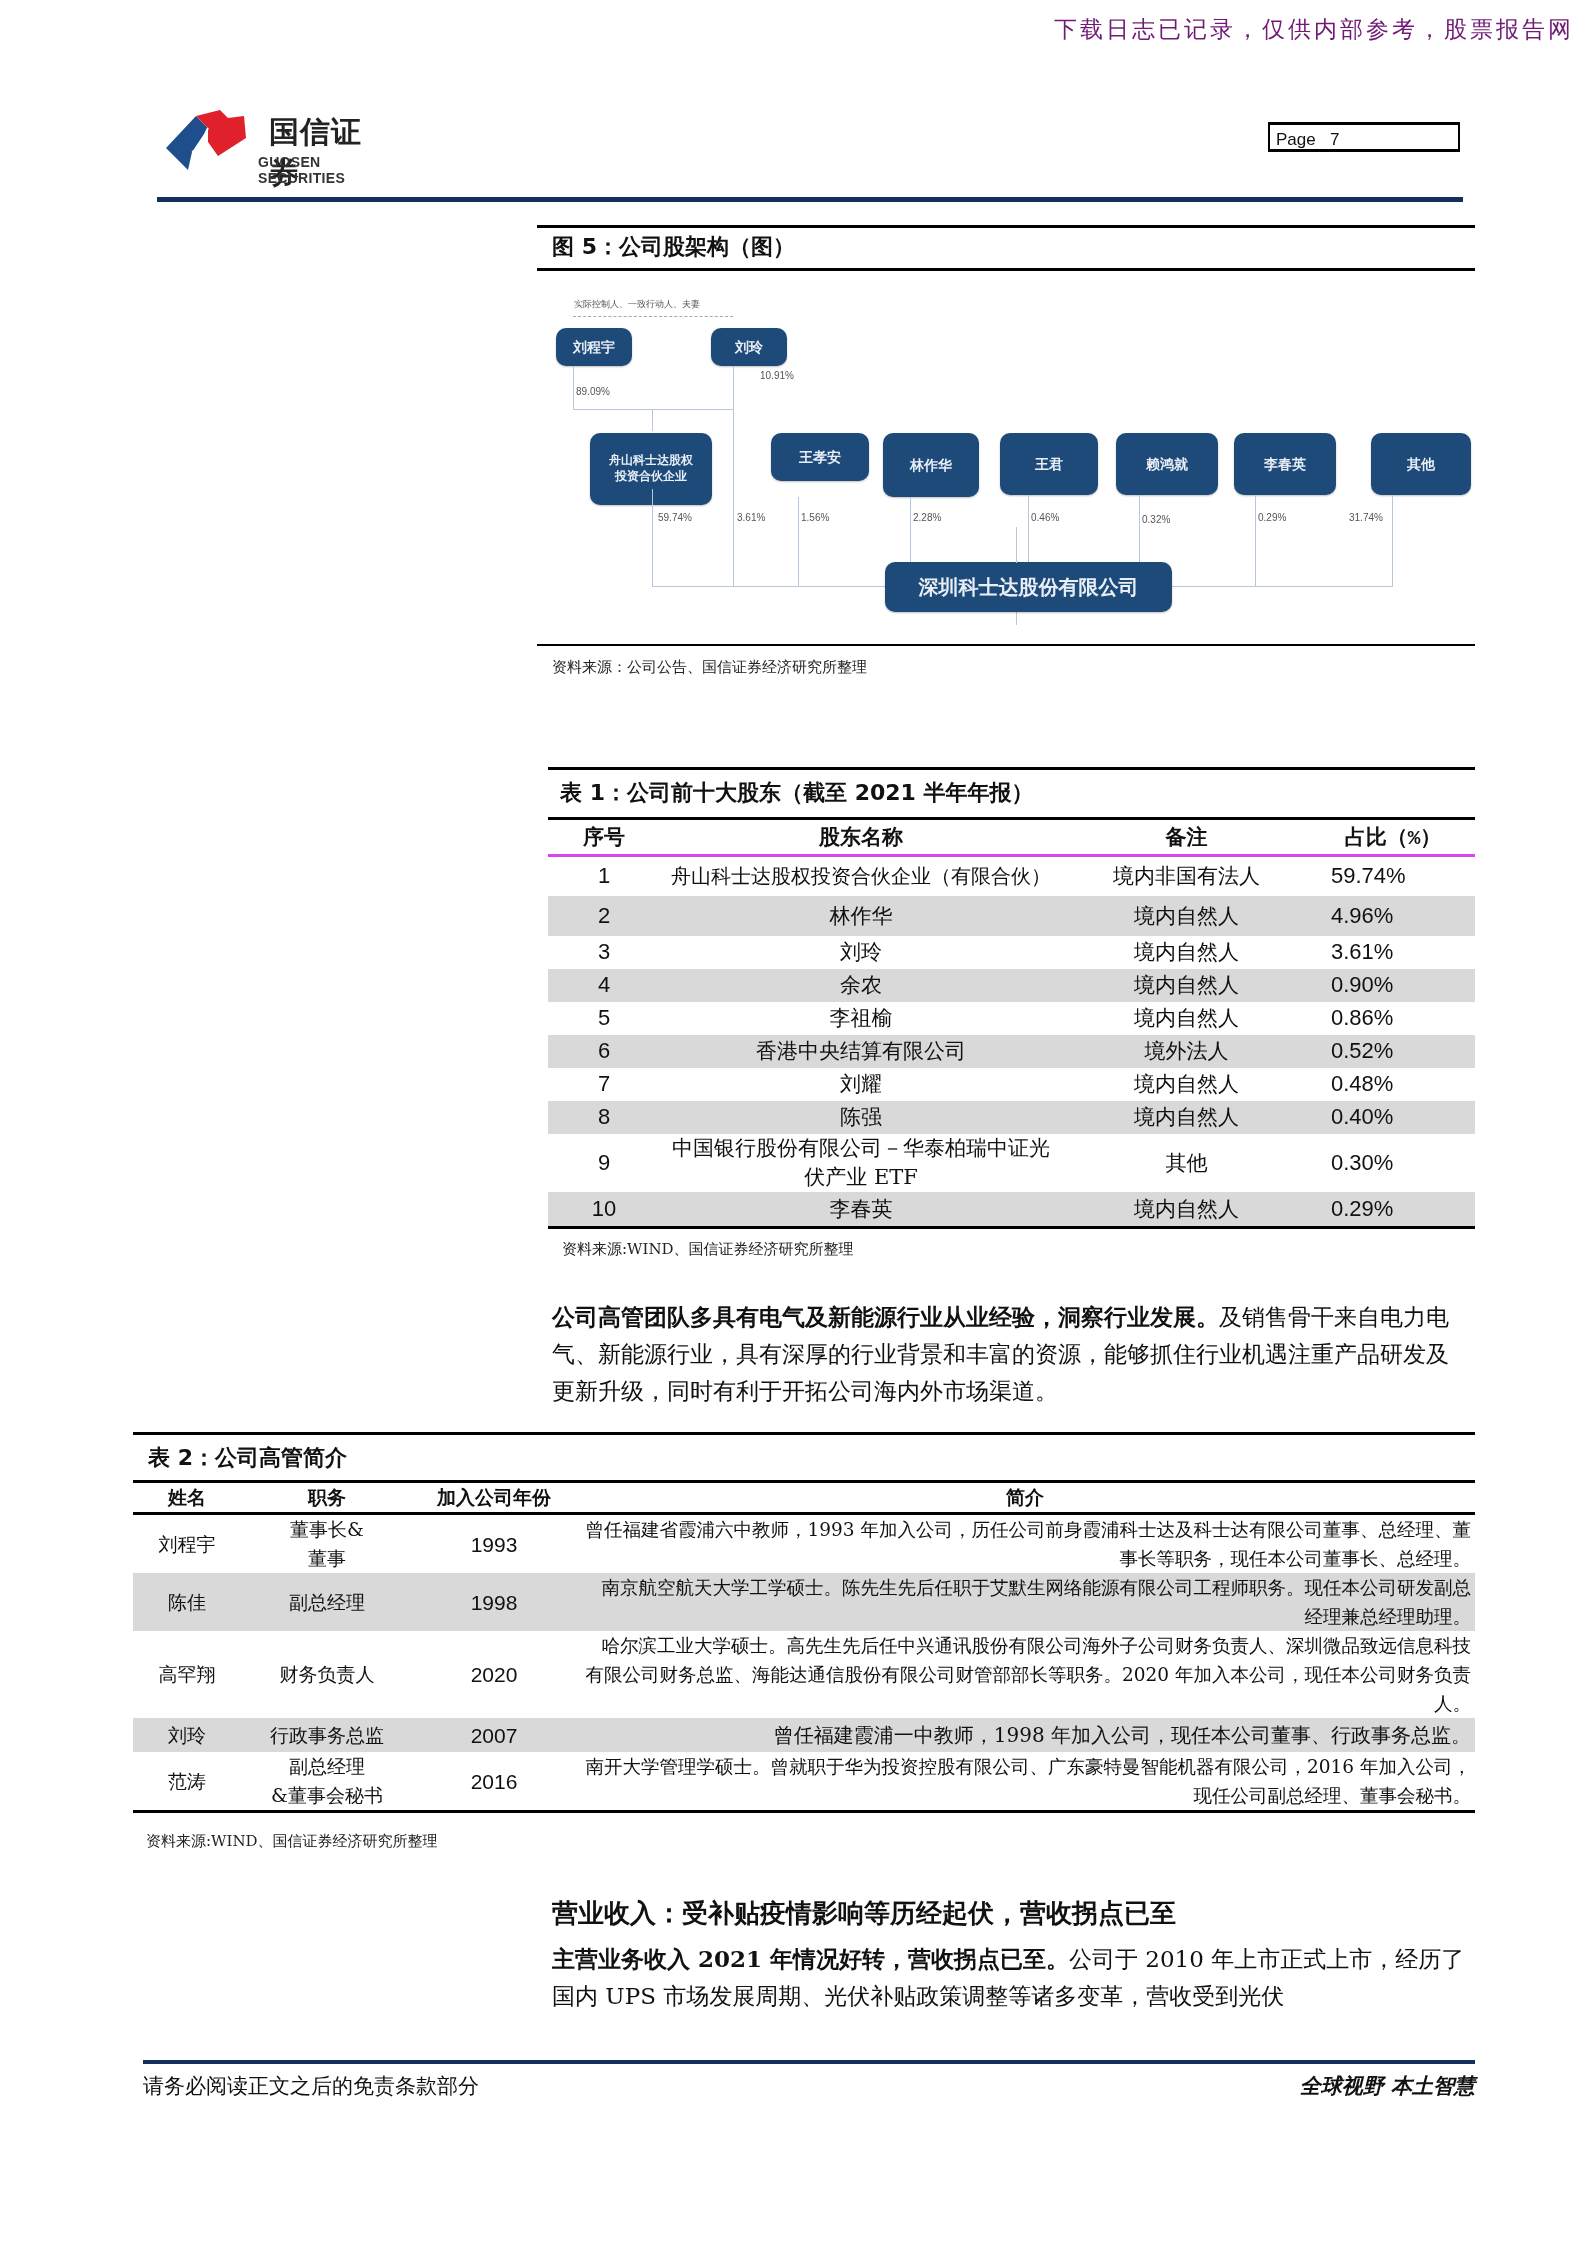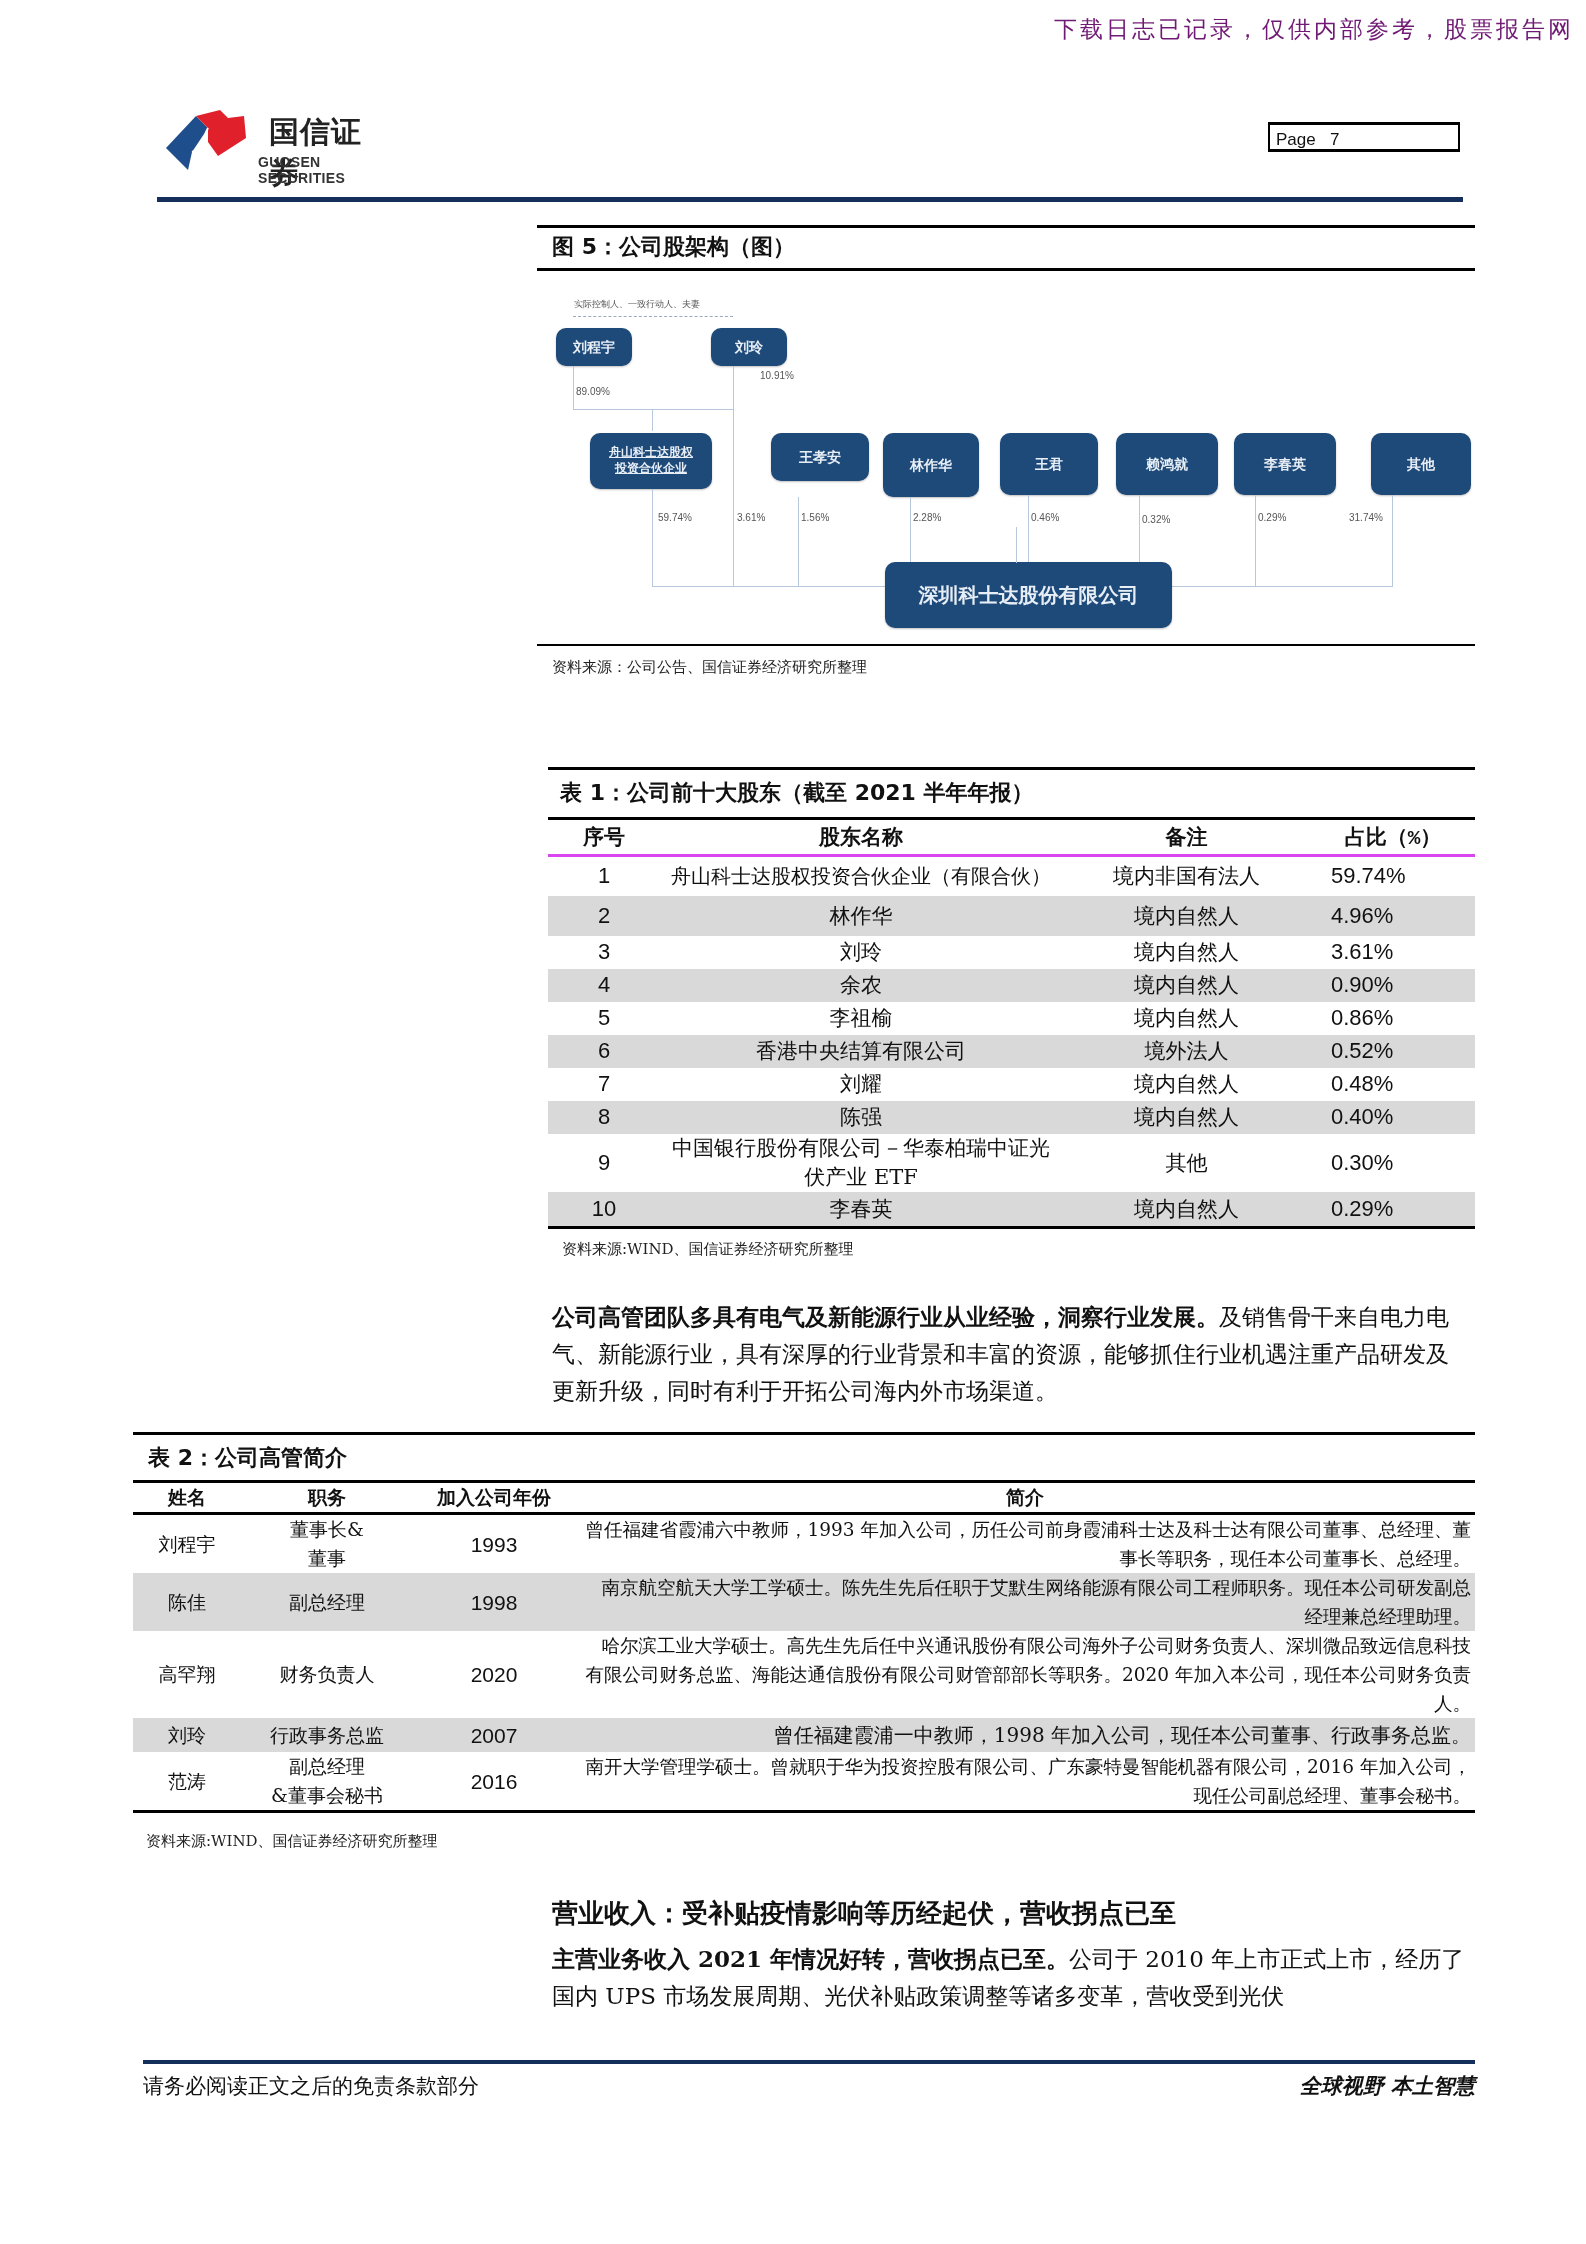--- a/index.html
+++ b/index.html
@@ -79,21 +79,21 @@
 
   <div class="node" style="left:8px; top:38px; width:76px; height:38px;">刘程宇</div>
   <div class="node" style="left:163px; top:38px; width:76px; height:38px;">刘玲</div>
   <div class="ln" style="left:25px; top:76px; width:1px; height:44px;"></div>
   <div class="ln" style="left:185px; top:76px; width:1px; height:220px;"></div>
   <div class="ln" style="left:25px; top:119px; width:160px; height:1px;"></div>
   <div class="ln" style="left:104px; top:119px; width:1px; height:22px;"></div>
   <div class="pct" style="left:28px; top:96px;">89.09%</div>
   <div class="pct" style="left:212px; top:80px;">10.91%</div>
 
-  <div class="node" style="left:42px; top:143px; width:122px; height:56px; font-size:12px;text-decoration:underline;">
+  <div class="node" style="left:42px; top:143px; width:122px; height:72px; font-size:12px;">
     <div><span>舟山科士达股权</span><br><span>投资合伙企业</span></div>
   </div>
   <div class="ln" style="left:104px; top:199px; width:1px; height:98px;"></div>
   <div class="pct" style="left:110px; top:222px;">59.74%</div>
   <div class="pct" style="left:189px; top:222px;">3.61%</div>
 
   <div class="node" style="left:223px; top:143px; width:98px; height:48px;">王孝安</div>
   <div class="node" style="left:335px; top:143px; width:96px; height:64px;">林作华</div>
   <div class="node" style="left:452px; top:143px; width:98px; height:62px;">王君</div>
   <div class="node" style="left:568px; top:143px; width:102px; height:62px;">赖鸿就</div>
@@ -112,21 +112,21 @@
   <div class="pct" style="left:365px; top:222px;">2.28%</div>
   <div class="pct" style="left:483px; top:222px;">0.46%</div>
   <div class="pct" style="left:594px; top:224px;">0.32%</div>
   <div class="pct" style="left:710px; top:222px;">0.29%</div>
   <div class="pct" style="left:793px; top:222px;margin-left:8px;">31.74%</div>
 
   <div class="ln" style="left:468px; top:297px; width:1px; height:38px;"></div>
   <div class="abs" style="left:464px; top:248px; width:0; height:0;"></div>
 
 </div>
-<div class="node abs" style="left:885px; top:562px; width:287px; height:66px; font-size:20px;">深圳科士达股份有限公司</div>
+<div class="node abs" style="left:885px; top:562px; width:287px; height:50px; font-size:20px;">深圳科士达股份有限公司</div>
 <div class="ln" style="left:1016px; top:527px; width:1px; height:36px;"></div>
 
 <div class="abs rule-mid" style="left:537px; top:644px; width:938px;"></div>
 <div class="abs source" style="left:552px; top:658px;">资料来源：公司公告、国信证券经济研究所整理</div>
 
 <div class="abs rule-thick" style="left:548px; top:767px; width:927px;"></div>
 <div class="abs tbl-title" style="left:560px; top:778px;">表 1：公司前十大股东（截至 2021 半年年报）</div>
 <div class="abs rule-thick" style="left:548px; top:817px; width:927px;"></div>
 <table class="t1">
   <colgroup>

